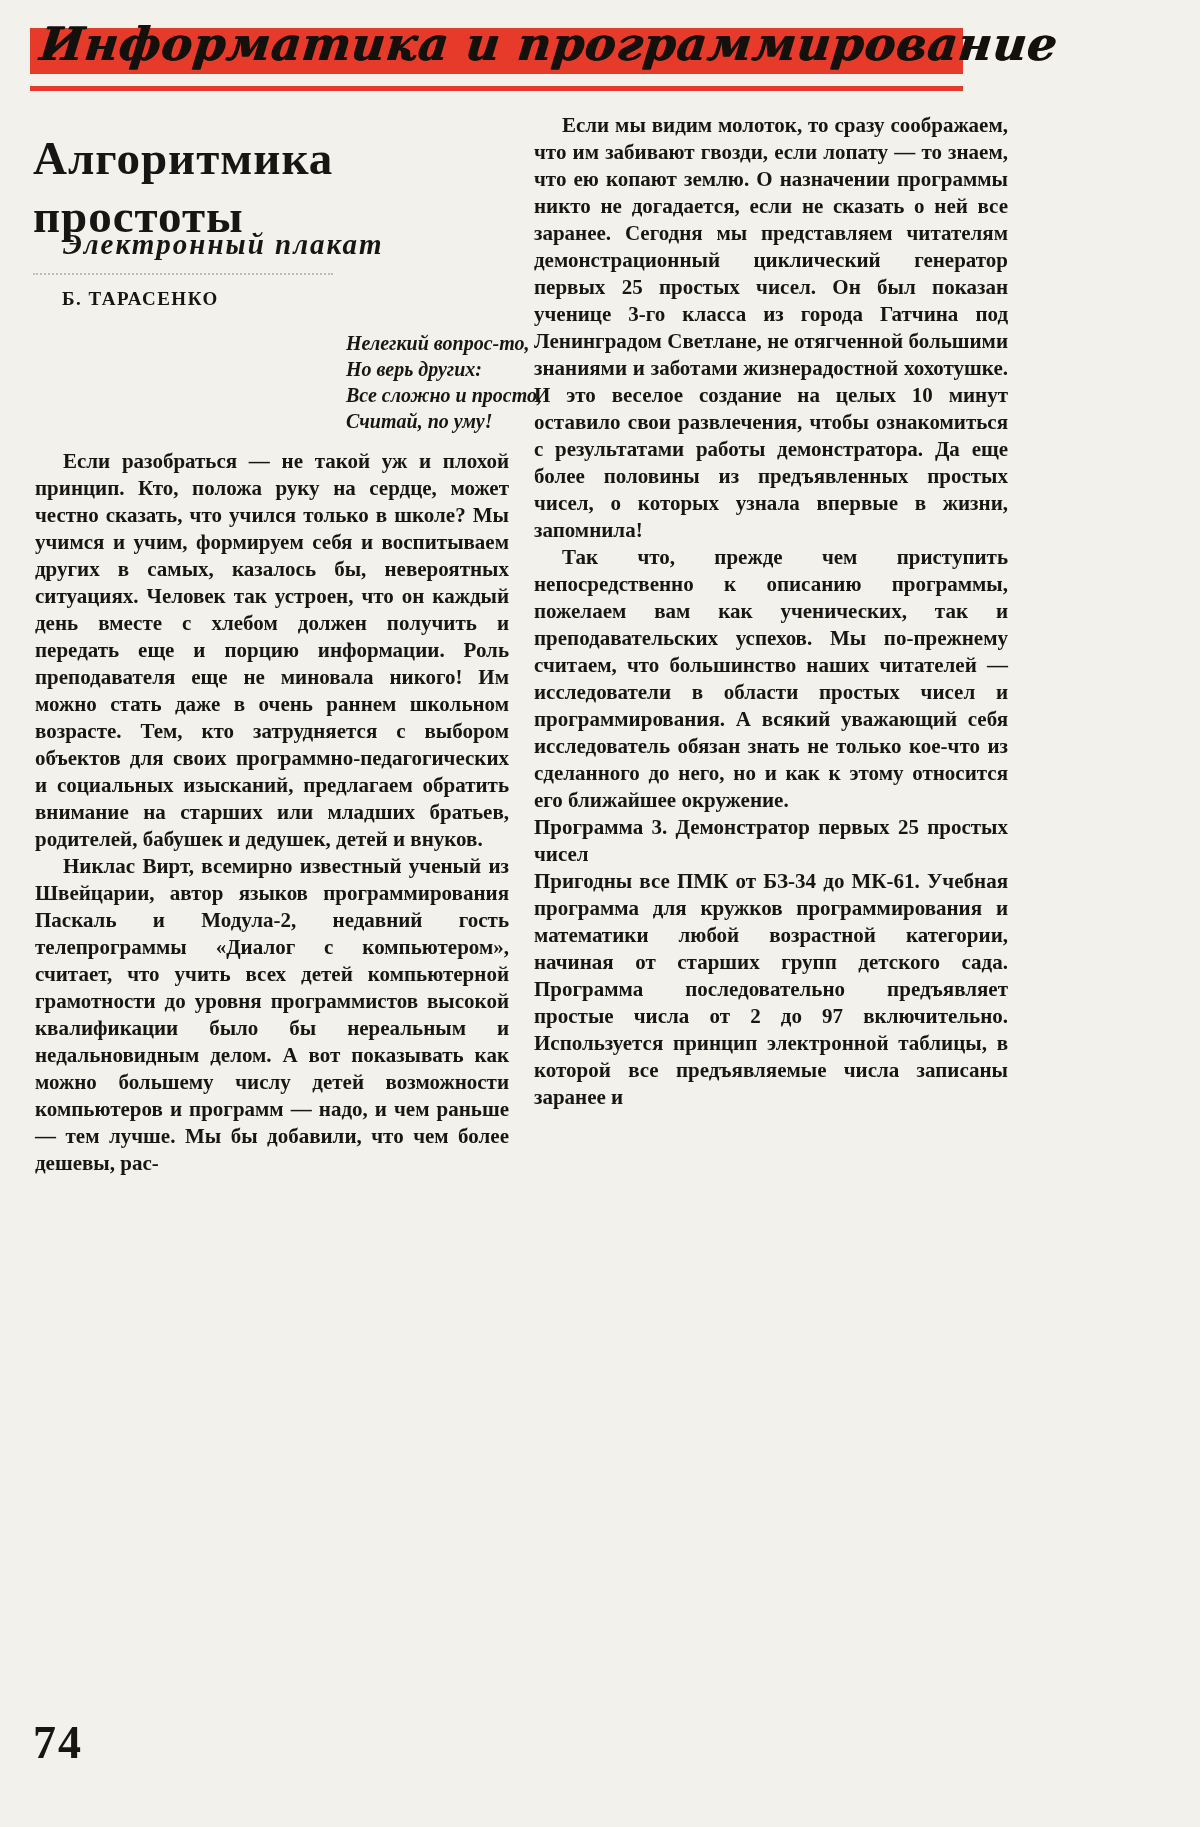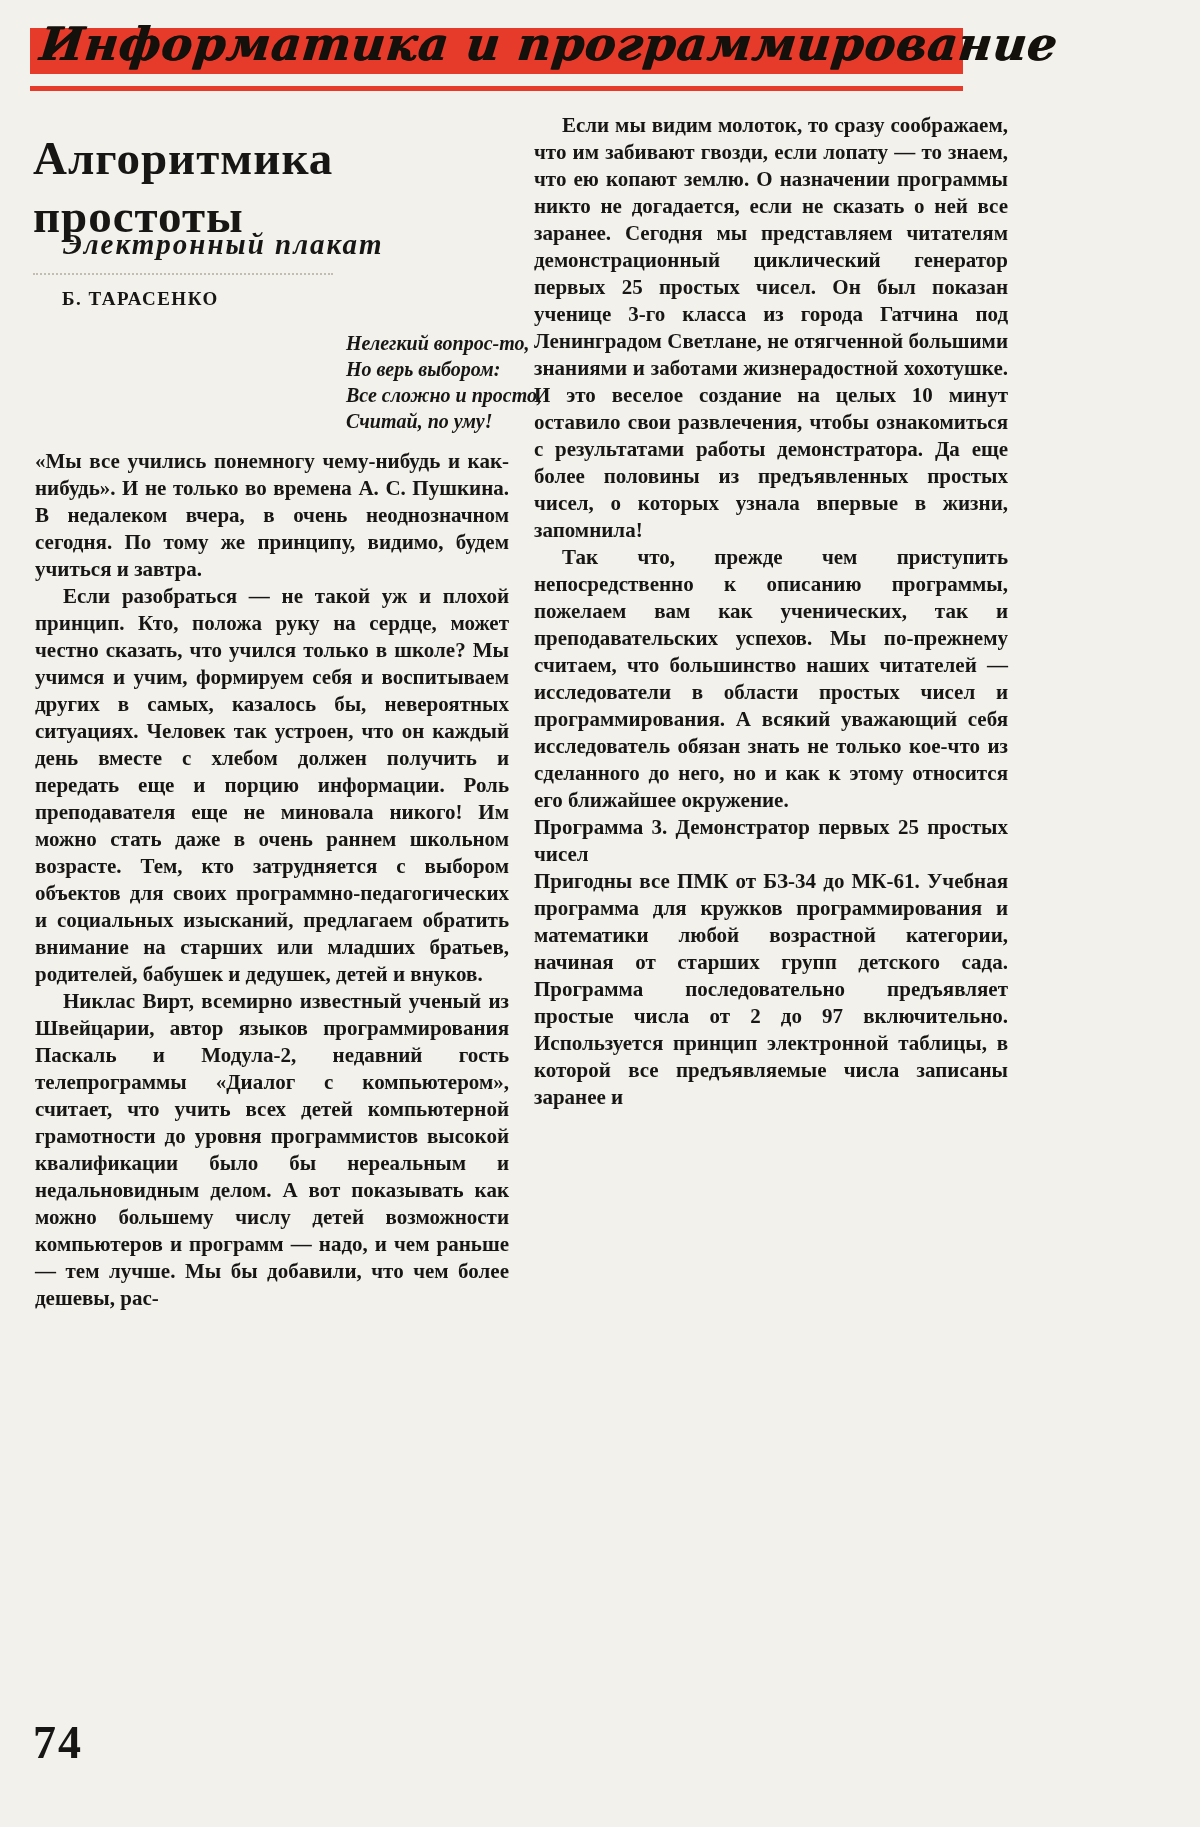--- a/index.html
+++ b/index.html
@@ -124,27 +124,26 @@
   <div class="banner-script">Информатика и программирование</div>
   <div class="banner-rule"></div>
 
   <h1 class="title">Алгоритмика простоты</h1>
   <div class="subtitle">Электронный плакат</div>
   <div class="subtitle-rule"></div>
   <div class="author">Б. ТАРАСЕНКО</div>
 
   <div class="epigraph">
     <div>Нелегкий вопрос-то,</div>
-    <div>Но верь выбором:</div>
+    <div>Но верь других:</div>
     <div>Все сложно и просто,</div>
     <div>Считай, по уму!</div>
   </div>
 
   <div class="col col-left">
-    <p>«Мы все учились понемногу чему-нибудь и как-нибудь». И не только во времена А. С. Пушкина. В недалеком вчера, в очень неоднозначном сегодня. По тому же принципу, видимо, будем учиться и завтра.</p>
     <p class="indent">Если разобраться — не такой уж и плохой принцип. Кто, положа руку на сердце, может честно сказать, что учился только в школе? Мы учимся и учим, формируем себя и воспитываем других в самых, казалось бы, невероятных ситуациях. Человек так устроен, что он каждый день вместе с хлебом должен получить и передать еще и порцию информации. Роль преподавателя еще не миновала никого! Им можно стать даже в очень раннем школьном возрасте. Тем, кто затрудняется с выбором объектов для своих программно-педагогических и социальных изысканий, предлагаем обратить внимание на старших или младших братьев, родителей, бабушек и дедушек, детей и внуков.</p>
     <p class="indent">Никлас Вирт, всемирно известный ученый из Швейцарии, автор языков программирования Паскаль и Модула-2, недавний гость телепрограммы «Диалог с компьютером», считает, что учить всех детей компьютерной грамотности до уровня программистов высокой квалификации было бы нереальным и недальновидным делом. А вот показывать как можно большему числу детей возможности компьютеров и программ — надо, и чем раньше — тем лучше. Мы бы добавили, что чем более дешевы, рас-</p>
   </div>
 
   <div class="col col-right">
     <p class="indent">Если мы видим молоток, то сразу соображаем, что им забивают гвозди, если лопату — то знаем, что ею копают землю. О назначении программы никто не догадается, если не сказать о ней все заранее. Сегодня мы представляем читателям демонстрационный циклический генератор первых 25 простых чисел. Он был показан ученице 3-го класса из города Гатчина под Ленинградом Светлане, не отягченной большими знаниями и заботами жизнерадостной хохотушке. И это веселое создание на целых 10 минут оставило свои развлечения, чтобы ознакомиться с результатами работы демонстратора. Да еще более половины из предъявленных простых чисел, о которых узнала впервые в жизни, запомнила!</p>
     <p class="indent">Так что, прежде чем приступить непосредственно к описанию программы, пожелаем вам как ученических, так и преподавательских успехов. Мы по-прежнему считаем, что большинство наших читателей — исследователи в области простых чисел и программирования. А всякий уважающий себя исследователь обязан знать не только кое-что из сделанного до него, но и как к этому относится его ближайшее окружение.</p>
     <p class="program-heading">Программа 3. Демонстратор первых 25 простых чисел</p>
     <p>Пригодны все ПМК от БЗ-34 до МК-61. Учебная программа для кружков программирования и математики любой возрастной категории, начиная от старших групп детского сада. Программа последовательно предъявляет простые числа от 2 до 97 включительно. Используется принцип электронной таблицы, в которой все предъявляемые числа записаны заранее и</p>
   </div>

